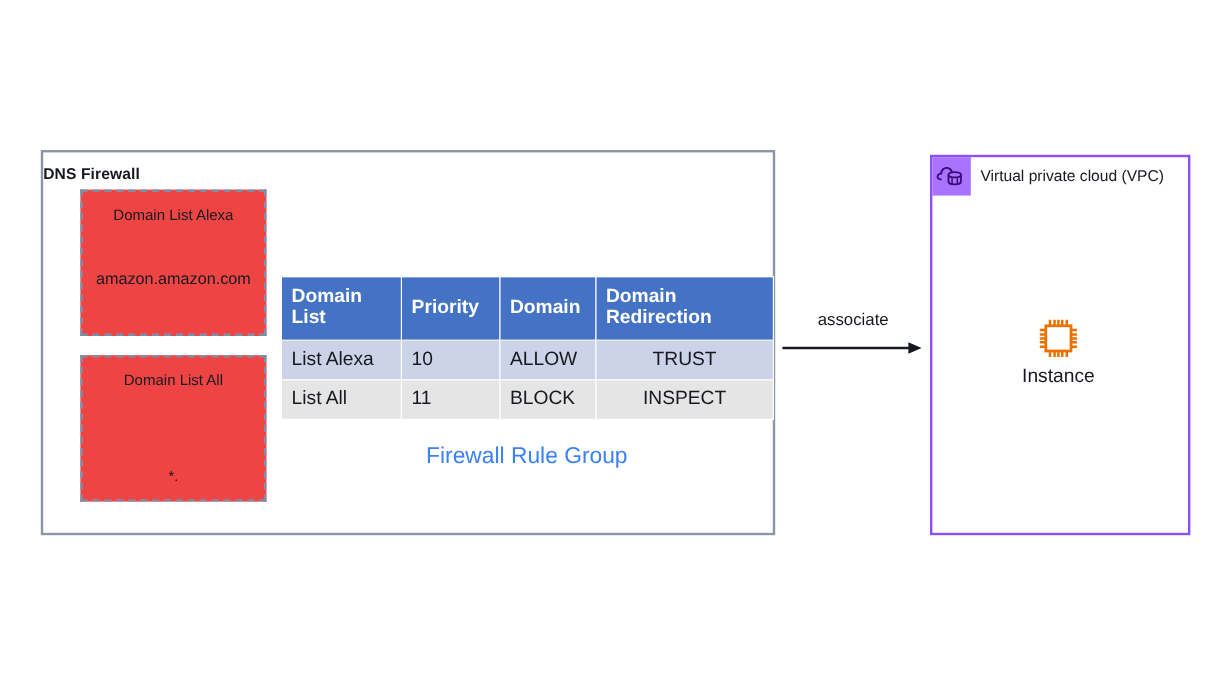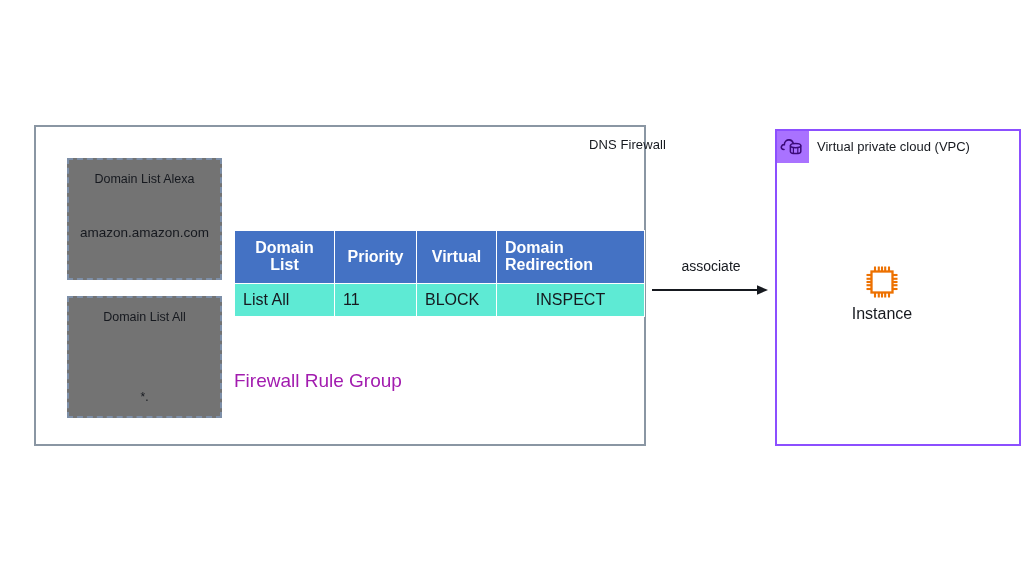--- a/index.html
+++ b/index.html
@@ -21,34 +21,35 @@
     left: 34px;
     top: 125px;
     width: 612px;
     height: 321px;
     border: 2px solid #8a96a3;
     background: #ffffff;
     box-sizing: border-box;
   }
   #dns-firewall-title {
     position: absolute;
-    left: 18px;
+    left: 0;
     top: 10px;
     width: 612px;
-    text-align: right;
+    text-align: left;
     font-size: 13px;
     color: #16191f;
     letter-spacing: 0.1px;
+    font-weight: bold;
   }
 
   
   .domain-list-box {
     position: absolute;
     border: 2px dashed #7d8fa8;
-    background: #737373;
+    background: #ef4444;
     box-sizing: border-box;
   }
   #domain-list-alexa-box { left: 31px; top: 31px; width: 155px; height: 122px; }
   #domain-list-all-box   { left: 31px; top: 169px; width: 155px; height: 122px; }
 
   .domain-list-title {
     position: absolute;
     left: 0;
     top: 12px;
     width: 100%;
@@ -80,51 +81,51 @@
   #rules-table td {
     padding: 0;
     margin: 0;
     border: 1px solid #ffffff;
   }
   #rules-table thead th {
     background: #4472c4;
     color: #ffffff;
     font-size: 16px;
     font-weight: bold;
-    text-align: center;
+    text-align: left;
     vertical-align: middle;
     height: 52px;
     padding: 0 8px;
     line-height: 1.05;
   }
   #rules-table thead th.th-redirect { text-align: left; margin-left: 34px; }
   #rules-table tbody td {
     font-size: 16px;
     color: #16191f;
     height: 32px;
     padding: 0 8px;
     vertical-align: middle;
   }
   #rules-table tbody tr.row-even td { background: #ccd2e8; }
-  #rules-table tbody tr.row-odd  td { background: #5eead4; }
+  #rules-table tbody tr.row-odd  td { background: #e5e5e5; }
   #rules-table td.cell-center { text-align: center; }
 
   .col-domain   { width: 100px; }
   .col-priority { width: 82px; }
   .col-action   { width: 80px; }
   .col-redirect { width: 148px; }
 
   #firewall-rule-group-label {
     position: absolute;
     left: 198px;
     top: 243px;
     width: 410px;
-    text-align: left;
+    text-align: center;
     font-size: 19px;
-    color: #a21caf;
+    color: #3b82f6;
   }
 
   
   #associate-group {
     position: absolute;
     left: 650px;
     top: 258px;
     width: 122px;
     height: 42px;
   }
@@ -141,21 +142,21 @@
     position: absolute;
     left: 0;
     top: 22px;
   }
 
   
   #vpc-box {
     position: absolute;
     left: 775px;
     top: 129px;
-    width: 246px;
+    width: 217px;
     height: 317px;
     border: 2px solid #8c4fff;
     background: #ffffff;
     box-sizing: border-box;
   }
   #vpc-icon {
     position: absolute;
     left: 0px;
     top: 0px;
     width: 32px;
@@ -211,25 +212,31 @@
     <colgroup>
       <col class="col-domain">
         <col class="col-priority">
         <col class="col-action">
         <col class="col-redirect">
     </colgroup>
     <thead>
       <tr>
         <th>Domain List</th>
         <th>Priority</th>
-        <th>Virtual</th>
+        <th>Domain</th>
         <th class="th-redirect">Domain Redirection</th>
       </tr>
     </thead>
     <tbody>
+      <tr class="row-even">
+        <td>List Alexa</td>
+        <td>10</td>
+        <td>ALLOW</td>
+        <td class="cell-center">TRUST</td>
+      </tr>
       <tr class="row-odd">
         <td>List All</td>
         <td>11</td>
         <td>BLOCK</td>
         <td class="cell-center">INSPECT</td>
       </tr>
     </tbody>
   </table>
 
   <div id="firewall-rule-group-label">Firewall Rule Group</div>

